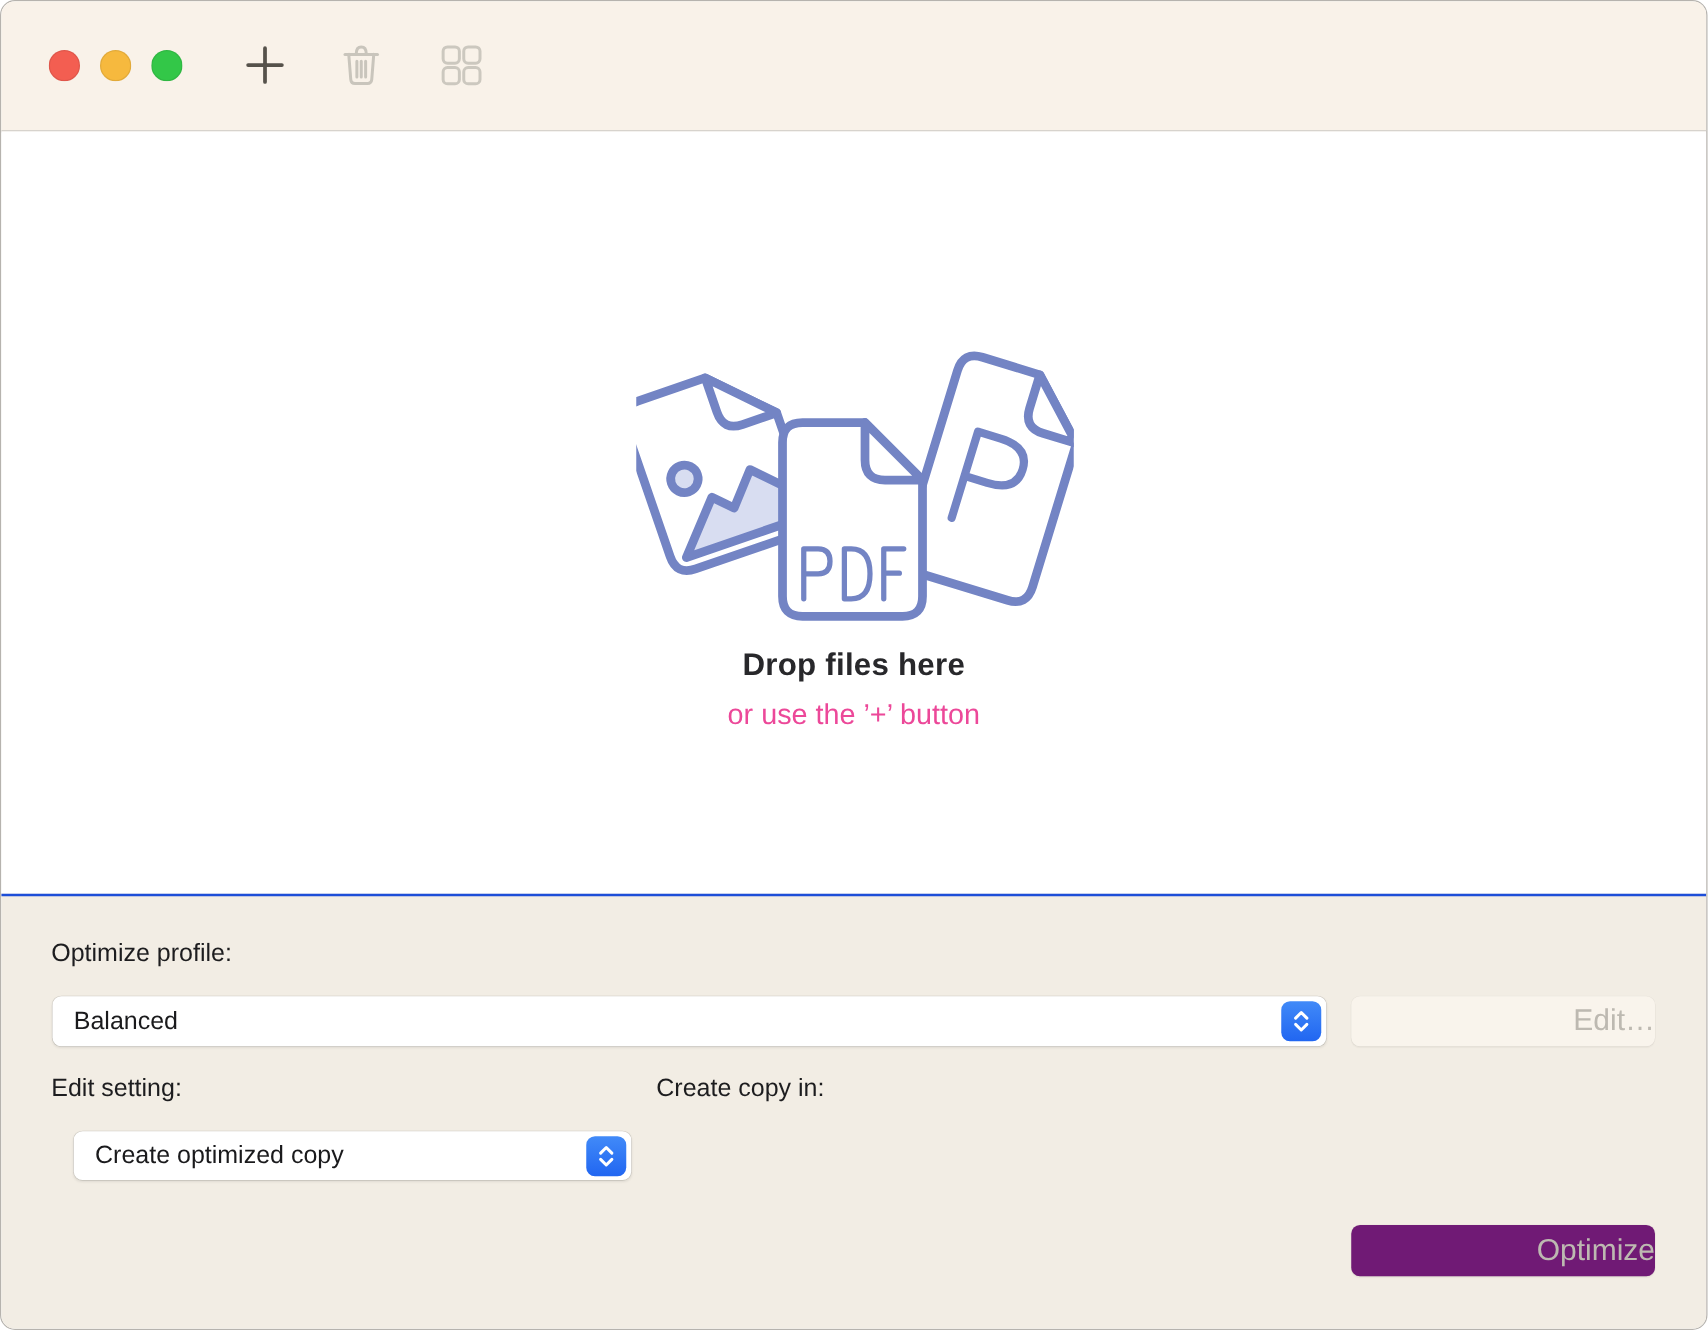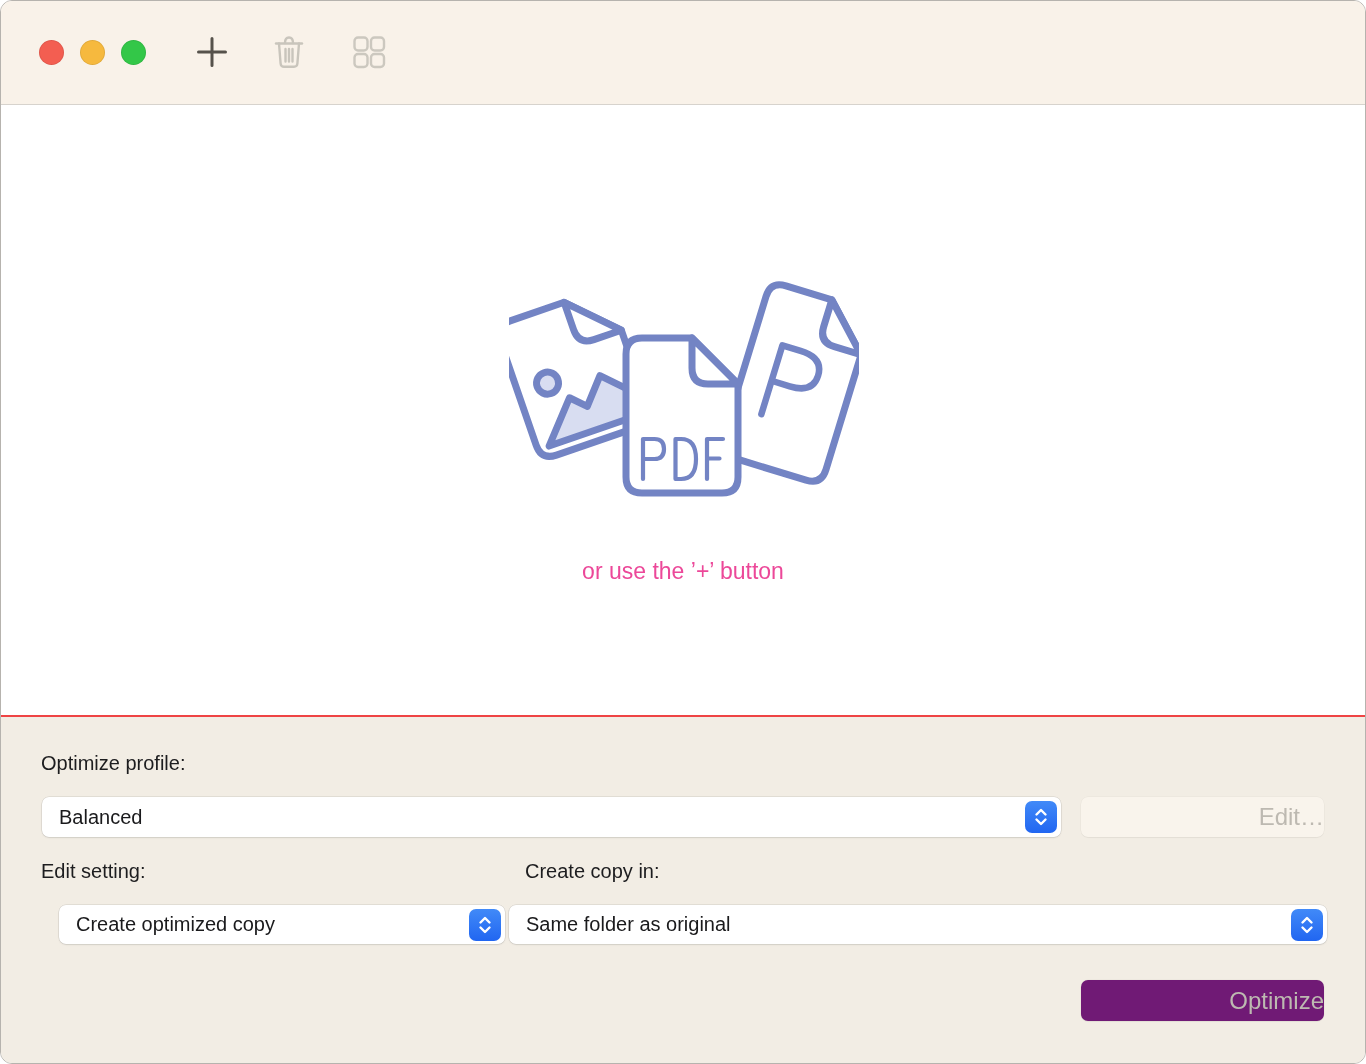--- a/index.html
+++ b/index.html
@@ -37,21 +37,21 @@
   }
   .drop-subtitle {
     position:absolute; top:452px; left:0; right:0;
     text-align:center; font-size:23px; font-weight:400; color:#ec4899;
   }
 
   
   .panel {
     position:absolute; left:0; right:0; bottom:0; height:348px;
     background:#f2ede4;
-    border-top:2px solid #ef4444;
+    border-top:2px solid #1d4ed8;
   }
   .panel-label { position:absolute; font-size:20px; color:#1d1d1f; line-height:26px; }
   .lbl-profile { left:40px; top:33px; }
   .lbl-save    { left:40px; top:141px; }
   .lbl-copy    { left:508px; top:141px;margin-left:16px; }
 
   .mac-select {
     position:absolute; height:40px;
     background:#ffffff; border-radius:7px;
     display:flex; align-items:center; justify-content:space-between;
@@ -149,20 +149,21 @@
         <path d="M16 0 H66 L112 46 V139 Q112 155 96 155 H16 Q0 155 0 139 V16 Q0 0 16 0 Z" fill="#ffffff"></path>
         <path d="M66 0 V30 Q66 46 82 46 H112 Z" fill="#ffffff"></path>
         <g stroke-width="4.2" stroke-linecap="round" fill="none" aria-label="PDF">
           <path d="M17 141 V101 H28.5 Q38 101 38 111 Q38 121 28.5 121 H17"></path>
           <path d="M49.5 141 V101 H55 Q70 101 70 121 Q70 141 55 141 H49.5"></path>
           <path d="M97 101 H81 V141 M81 120.5 H93.5"></path>
         </g>
       </g>
     </svg>
 
+    <div class="drop-title">Drop files here</div>
     <div class="drop-subtitle">or use the ’+’ button</div>
   </div>
 
   <div class="panel">
 
     <div class="panel-label lbl-profile">Optimize profile:</div>
 
     <div class="mac-select sel-profile">
       <span>Balanced</span>
       <span class="stepper">
@@ -181,26 +182,17 @@
     <div class="mac-select sel-save">
       <span>Create optimized copy</span>
       <span class="stepper">
         <svg width="18" height="20" viewBox="0 0 18 20" fill="none" stroke="#ffffff" stroke-width="2.4" stroke-linecap="round" stroke-linejoin="round">
           <path d="M4.5 7.5 L9 3 L13.5 7.5"></path>
           <path d="M4.5 12.5 L9 17 L13.5 12.5"></path>
         </svg>
       </span>
     </div>
 
-    <div class="mac-select sel-copy">
-      <span>Same folder as original</span>
-      <span class="stepper">
-        <svg width="18" height="20" viewBox="0 0 18 20" fill="none" stroke="#ffffff" stroke-width="2.4" stroke-linecap="round" stroke-linejoin="round">
-          <path d="M4.5 7.5 L9 3 L13.5 7.5"></path>
-          <path d="M4.5 12.5 L9 17 L13.5 12.5"></path>
-        </svg>
-      </span>
-    </div>
 
     <button class="ghost-btn btn-optimize">Optimize</button>
   </div>
 
 </div>
 
 </body></html>

